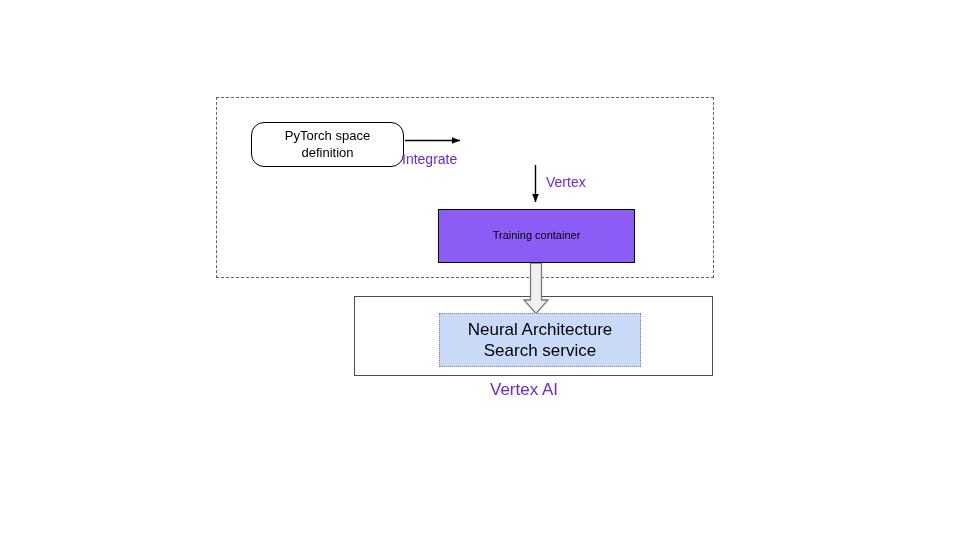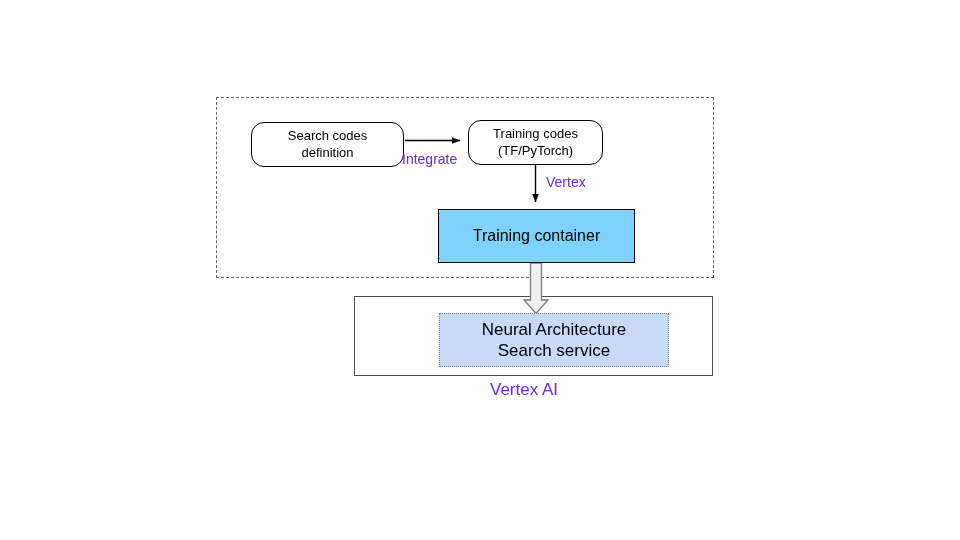--- a/index.html
+++ b/index.html
@@ -79,30 +79,30 @@
     height: 45px;
   }
 
   
   #training-container-node {
     left: 438px;
     top: 209px;
     width: 197px;
     height: 54px;
     border: 1.6px solid #000000;
-    background: #7dd3fc;
-    font-size: 16px;
+    background: #8b5cf6;
+    font-size: 11px;
     align-items: center;
   }
 
   
   #nas-node {
     left: 439px;
     top: 313px;
-    width: 230px;
+    width: 202px;
     height: 54px;
     border: 1.6px dotted #808080;
     background: #c9daf8;
     font-size: 17px;
   }
 
   
   .plain-label {
     position: absolute;
     color: #6d28d9;
@@ -157,28 +157,24 @@
     <g>
       <line x1="535.5" y1="165" x2="535.5" y2="202" stroke="#000000" stroke-width="1.4" marker-end="url(#thin-arrowhead)"></line>
     </g>
 
     <g>
       <path d="M530.5,263 L541.5,263 L541.5,300 L548,300 L536,313.5 L524,300 L530.5,300 Z" fill="#f0f0f0" stroke="#7a7a7a" stroke-width="1.3" stroke-linejoin="miter"></path>
     </g>
   </svg>
 
   <div class="node rounded-node" id="search-space-node">
-    <span>Search codes
+    <span>PyTorch space
 definition</span>
   </div>
 
-  <div class="node rounded-node" id="training-codes-node">
-    <span>Training codes
-(TF/PyTorch)</span>
-  </div>
 
   <div class="node" id="training-container-node">
     <span>Training container</span>
   </div>
 
   <div class="node" id="nas-node">
     <span>Neural Architecture
 Search service</span>
   </div>
 

